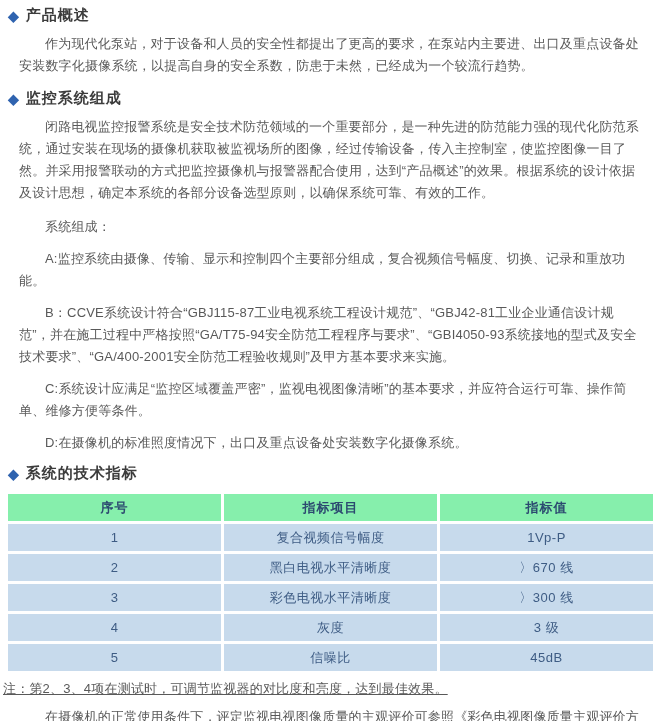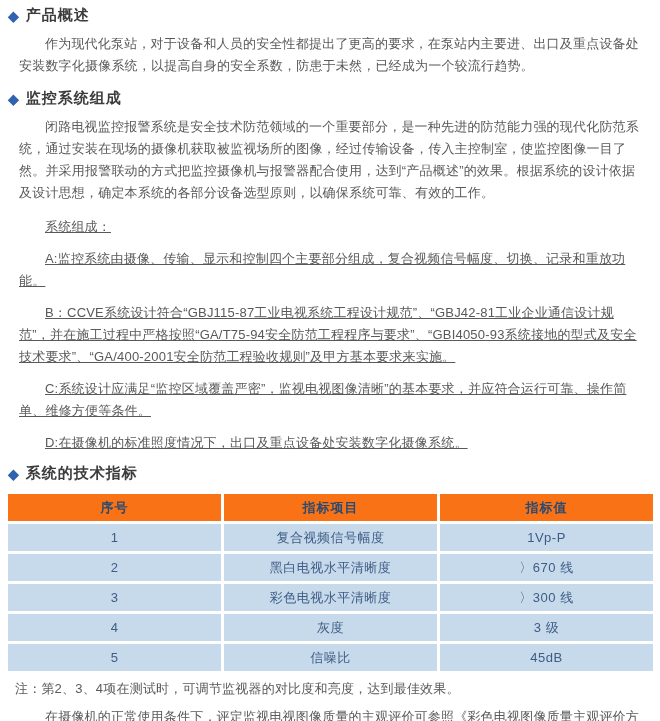--- a/index.html
+++ b/index.html
@@ -18,34 +18,34 @@
     letter-spacing:1px;
   }
   .heading .diamond { color:#2f63af; font-size:14px; line-height:1; letter-spacing:0; }
 
   p.body {
     margin:0 16px 12px;
     font-size:13px; line-height:22px; color:#595959;
     text-indent:2em;
     letter-spacing:0.2px;
   }
-  p.body.tight { margin-bottom:10px;text-decoration:underline; }
-  p.note { text-indent:0; margin:0 12px 6px; }
+  p.body.tight { margin-bottom:10px; }
+  p.note { text-indent:0; margin:0 0 6px;text-decoration:underline; }
   p.last { margin-bottom:0; }
 
   .p2 { line-height:22px; }
 
   table.specs {
     width:651px;
     border-collapse:separate; border-spacing:3px;
     margin:0 0 4px 2px;
     table-layout:fixed;
   }
   table.specs th {
-    background:#f97316; color:#2c4a70;
+    background:#86efac; color:#2c4a70;
     font-size:13px; font-weight:bold;
     height:25px; text-align:center;
     letter-spacing:1px;
   }
   table.specs td {
     background:#c7daec; color:#3e5c84;
     font-size:13px; font-weight:normal;
     height:25px; text-align:center;
     letter-spacing:0.5px;
   }

